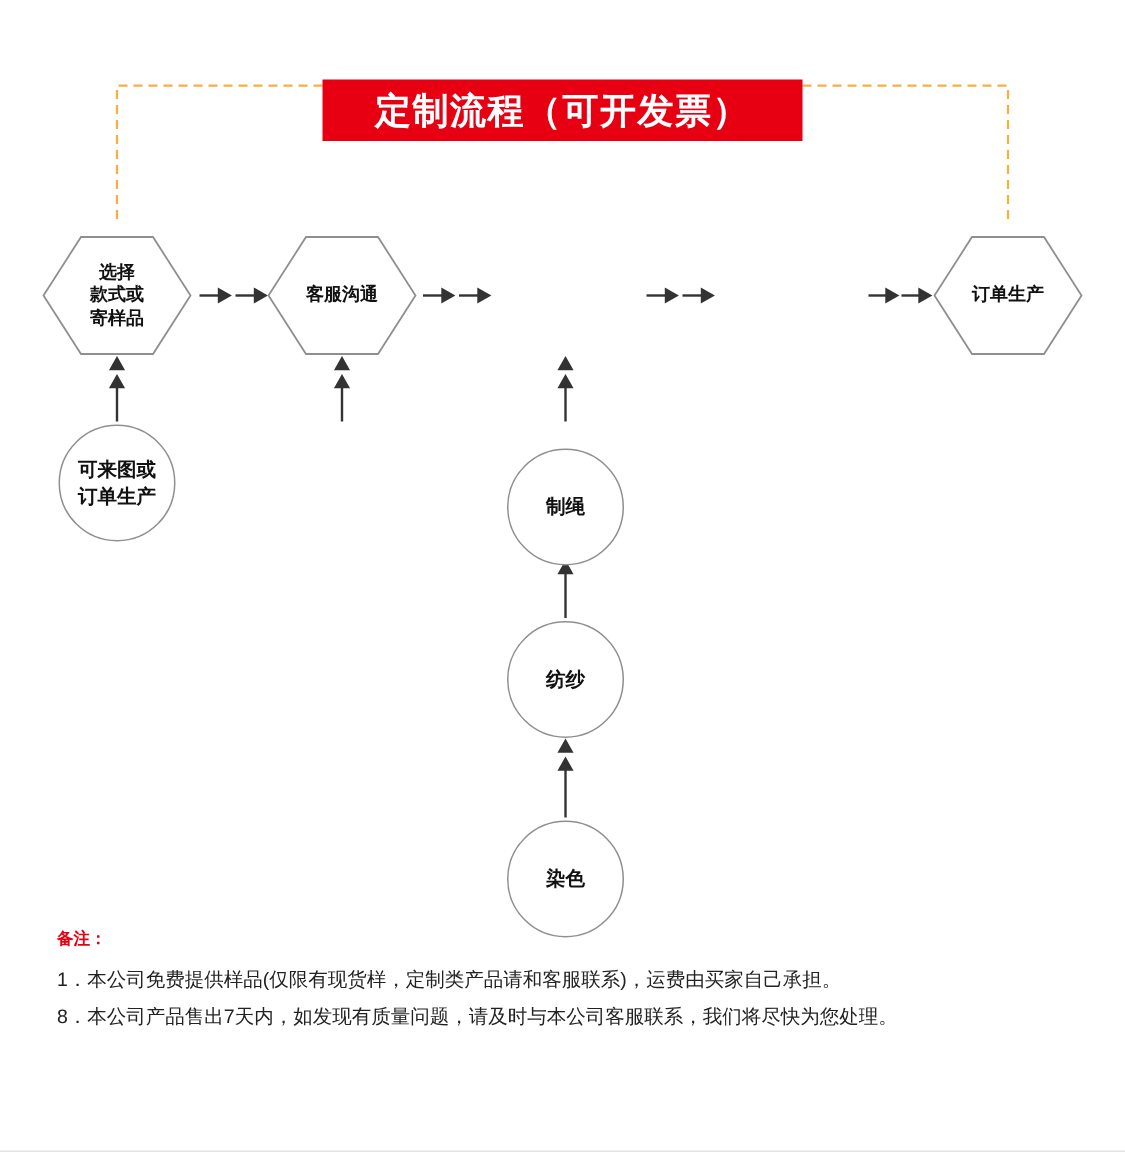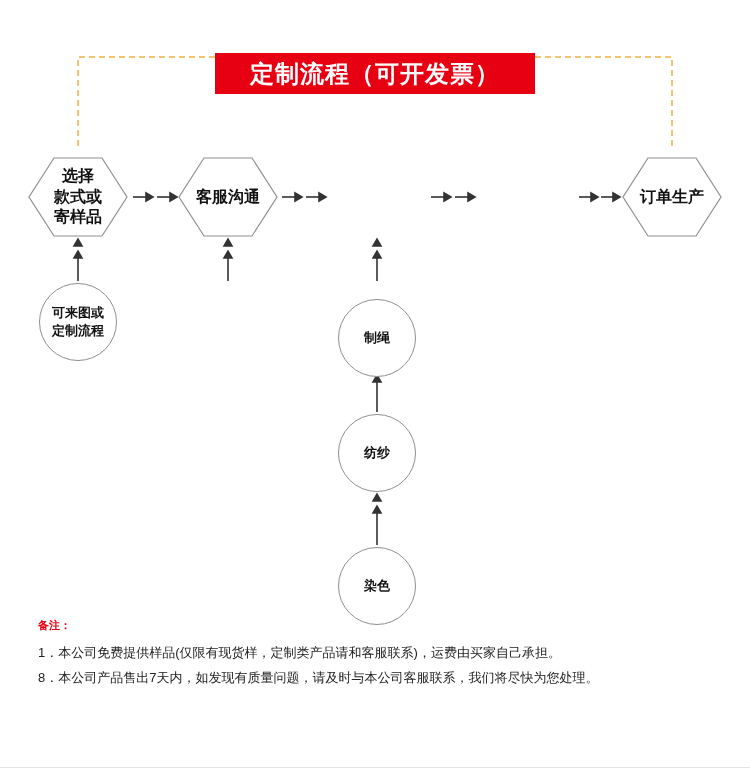--- a/index.html
+++ b/index.html
@@ -32,21 +32,21 @@
   }
   .hex {
     position: absolute;
     width: 100px; height: 80px;
     z-index: 2;
     display: flex; align-items: center; justify-content: center;
   }
   .hex svg { position: absolute; left: 0; top: 0; width: 100%; height: 100%; }
   .hex-label {
     position: relative;
-    font-size: 16px; font-weight: 700; color: #111;
+    font-size: 12px; font-weight: 700; color: #111;
     text-align: center; line-height: 1.3;
     white-space: pre-line;
   }
   .circle {
     position: absolute;
     width: 78px; height: 78px;
     border: 1px solid #8f8f8f;
     border-radius: 50%;
     background: #fff;
     box-sizing: border-box;
@@ -153,21 +153,21 @@
   </div>
   <div class="hex" style="left:622px;top:157px">
     <svg viewBox="0 0 100 80">
         <polygon points="26,1 74,1 99,40 74,79 26,79 1,40" fill="#fff" stroke="#8f8f8f" stroke-width="1.2"></polygon>
       </svg>
     <span class="hex-label">订单生产</span>
   </div>
 
   <div class="circle" style="left:39px;top:283px">
     <span class="circle-label">可来图或
-定制流程</span>
+订单生产</span>
   </div>
   <div class="circle" style="left:338px;top:299px">
     <span class="circle-label">制绳</span>
   </div>
   <div class="circle" style="left:338px;top:414px">
     <span class="circle-label">纺纱</span>
   </div>
   <div class="circle" style="left:338px;top:547px">
     <span class="circle-label">染色</span>
   </div>

